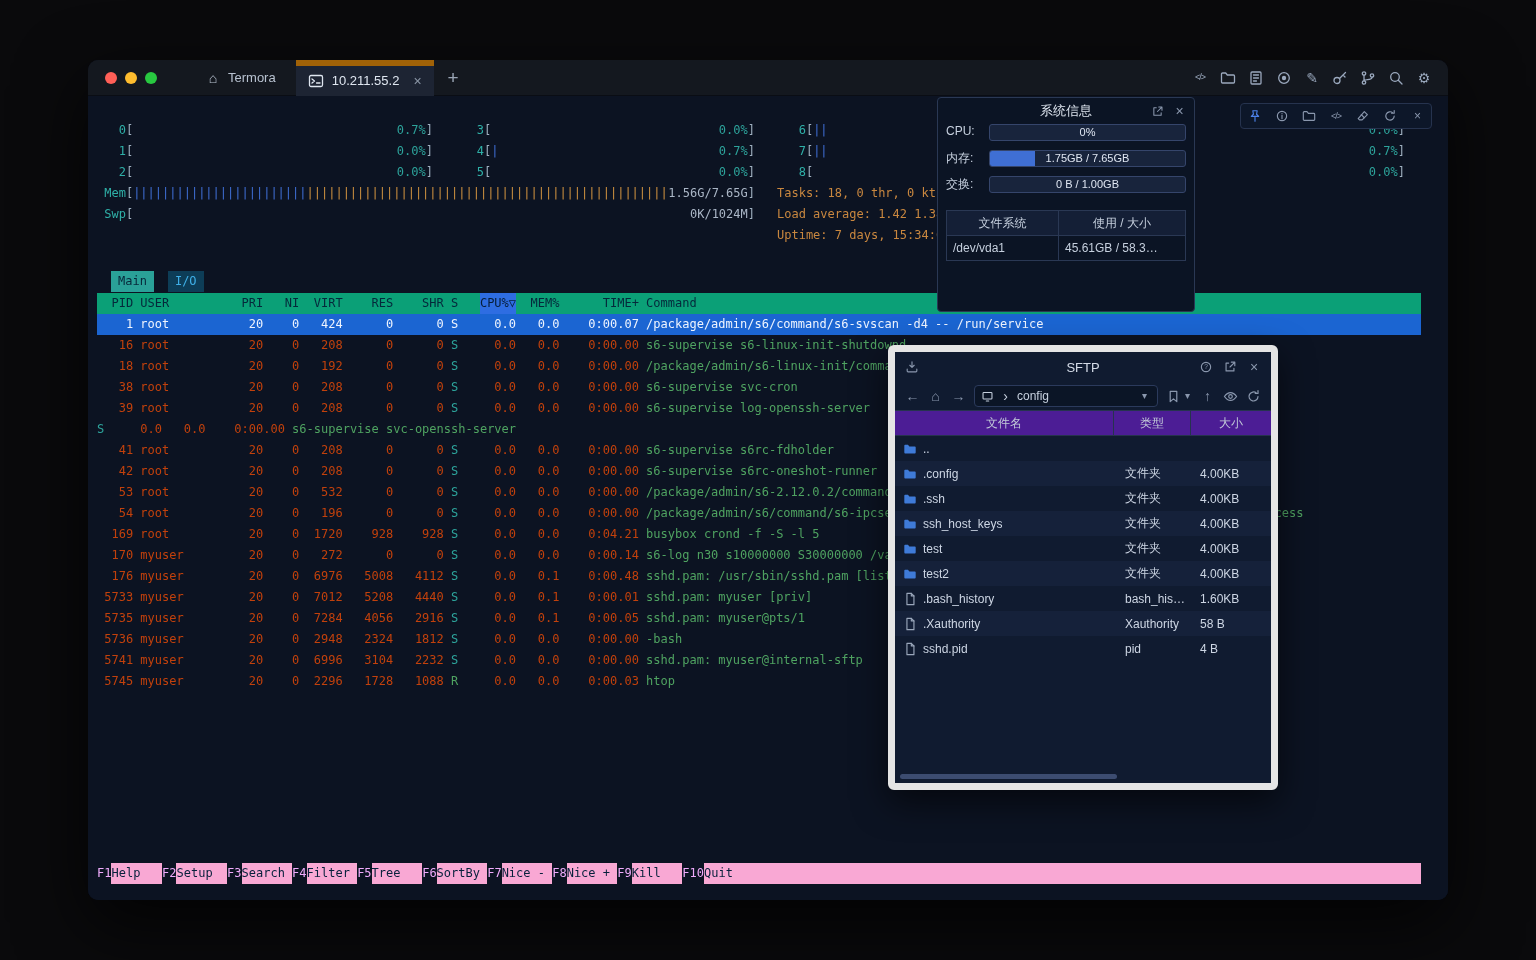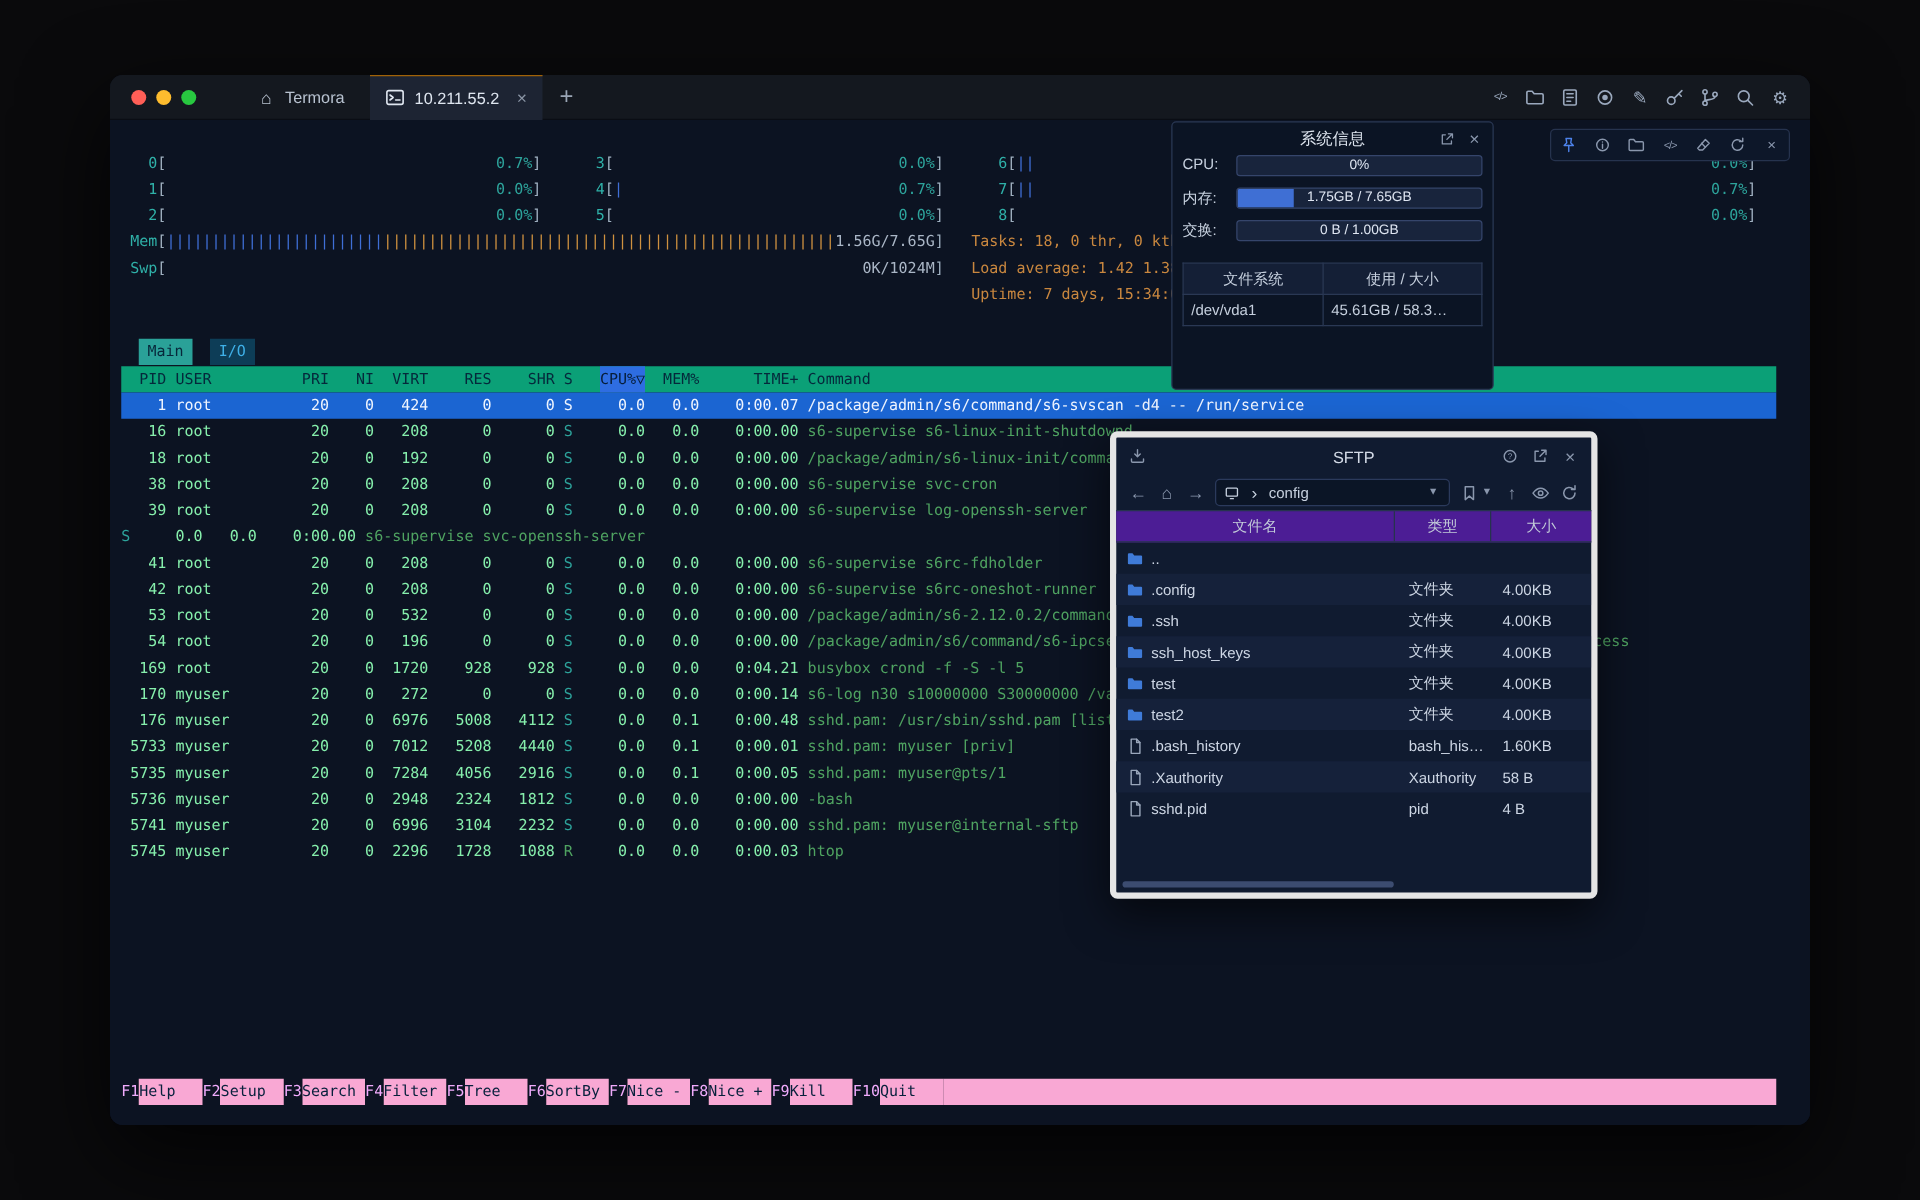--- a/index.html
+++ b/index.html
@@ -4,21 +4,21 @@
 <style>
 *{margin:0;padding:0;box-sizing:border-box}
 html,body{width:1536px;height:960px;background:#0a0a0c;overflow:hidden;font-family:"Liberation Sans",sans-serif}
 .window{position:absolute;left:88px;top:60px;width:1360px;height:840px;background:#0c1322;border-radius:10px;overflow:hidden;box-shadow:0 24px 70px rgba(0,0,0,.75)}
 
 .titlebar{position:absolute;left:0;top:0;right:0;height:36px;background:#14181f;display:flex;align-items:center;border-bottom:1px solid #0a0d14}
 .traffic{display:flex;gap:8px;padding-left:17px}
 .dot{width:12px;height:12px;border-radius:50%}
 .dot.red{background:#ff5f57}.dot.yellow{background:#febc2e}.dot.green{background:#28c840}
 .app-tab{display:flex;align-items:center;gap:7px;color:#b8c2d0;font-size:13px;margin-left:38px;height:36px;padding:0 10px}
-.tab{display:flex;align-items:center;gap:8px;height:36px;padding:0 12px;margin-left:10px;background:#1d2433;border-top:1px solid #a16207;color:#dfe6f0;font-size:13px;min-width:130px}
+.tab{display:flex;align-items:center;gap:8px;height:36px;padding:0 12px;margin-left:10px;background:#1d2433;border-top:6px solid #a16207;color:#dfe6f0;font-size:13px;min-width:130px}
 .tab-close{color:#8a95a5;font-size:14px;margin-left:6px;cursor:default}
 .newtab{margin-left:14px;color:#9aa5b5;font-size:19px}
 .tb-icons{margin-left:auto;display:flex;gap:12px;align-items:center;padding-right:16px;color:#9aa8bd}
 
 .ic{display:inline-flex;align-items:center;justify-content:center;width:16px;height:16px;font-size:14px;line-height:1}
 .ic i{font-style:normal}
 .ic svg{width:100%;height:100%;stroke:currentColor;fill:none;stroke-width:1.3;stroke-linecap:round;stroke-linejoin:round}
 
 .terminal{position:absolute;left:0;top:36px;right:0;bottom:0;background:#0c1322;font-family:"DejaVu Sans Mono",monospace;font-size:12px;line-height:21px;color:#2da39b}
 .meters{position:absolute;left:9px;top:24px;right:43px;display:grid;grid-template-columns:336px 300px 1fr;column-gap:22px;grid-auto-rows:21px}
@@ -32,21 +32,21 @@
 .mtext{color:#aab6c6}
 .mline{color:#c9873f;white-space:pre;overflow:hidden}
 .htop-tabs{position:absolute;left:9px;top:175px;display:flex;padding-left:14px}
 .htab{padding:0 7px;height:21px}
 .htab.active{background:#2aa198;color:#07273a}
 .htab.io{background:#0d3d57;color:#3fb0e8;margin-left:14px}
 .ptable{position:absolute;left:9px;top:197px;right:27px}
 .phead{display:flex;background:#0ba077;color:#05283b;white-space:pre;height:21px}
 .phead .hcpu{background:#2e6de2;color:#061d38}
 .prow{display:flex;white-space:pre;height:21px}
-.pm{color:#86efac}
+.pm{color:#c2410c}
 .pst{color:#2da39b}
 .pst.r{color:#4fa361}
 .pcmd{color:#4fa361;flex:1;overflow:hidden}
 .prow.sel{background:#1b65d2}
 .prow.sel .pm,.prow.sel .pst,.prow.sel .pcmd{color:#eef4fe}
 .fnbar{position:absolute;left:9px;top:767px;right:27px;display:flex;white-space:pre;height:21px}
 .fk{color:#f0abfc}
 .fl{background:#f9a8d4;color:#07203c}
 .fl.fill{flex:1}
 
@@ -61,21 +61,21 @@
 .sval{position:absolute;left:0;right:0;top:0;text-align:center;font-size:11px;line-height:15px;color:#dfe6f2}
 .sys-table{border-collapse:collapse;margin:8px 8px 0;width:240px;font-size:12px}
 .sys-table th,.sys-table td{border:1px solid #2a3854;height:25px;font-weight:normal;padding:0 6px;text-align:left;color:#c6d0de}
 .sys-table th{background:#141f36;text-align:center}
 .sys-table td:first-child,.sys-table th:first-child{width:112px}
 
 .strip{position:absolute;left:1152px;top:43px;width:192px;height:26px;background:#0d1729;border:1px solid #26334e;border-radius:4px;display:flex;align-items:center;justify-content:space-around;color:#8a97ad;z-index:5}
 .strip .ic{width:14px;height:14px;font-size:12px}
 .strip .active{color:#4d82ea}
 
-.sftp{position:absolute;left:800px;top:285px;width:390px;height:374px;background:#101b30;border:5px solid #e5e5e5;border-radius:6px;box-shadow:0 12px 34px rgba(0,0,0,.6);font-size:12px;color:#cdd6e4;z-index:6;display:flex;flex-direction:column}
+.sftp{position:absolute;left:800px;top:285px;width:390px;height:445px;background:#101b30;border:7px solid #e5e5e5;border-radius:6px;box-shadow:0 12px 34px rgba(0,0,0,.6);font-size:12px;color:#cdd6e4;z-index:6;display:flex;flex-direction:column}
 .sftp-title{height:30px;display:flex;align-items:center;padding:0 10px;position:relative;color:#8a97ad}
 .sftp-title .title{position:absolute;left:0;right:0;text-align:center;color:#d5dce8;font-size:13px}
 .sftp-title .ticons{margin-left:auto;display:flex;gap:10px;z-index:1}
 .sftp-title .ic{width:14px;height:14px}
 .sftp-toolbar{height:28px;display:flex;align-items:center;gap:8px;padding:0 10px;color:#8a97ad}
 .sftp-toolbar .ic{width:15px;height:15px}
 .path{flex:1;height:22px;background:#0b1526;border:1px solid #2b3a5c;border-radius:4px;display:flex;align-items:center;gap:5px;padding:0 6px;color:#c6d0de}
 .path .ic{width:13px;height:13px}
 .path .caret{margin-left:auto;color:#8a97ad}
 .bkgroup{display:flex;align-items:center;gap:2px}

